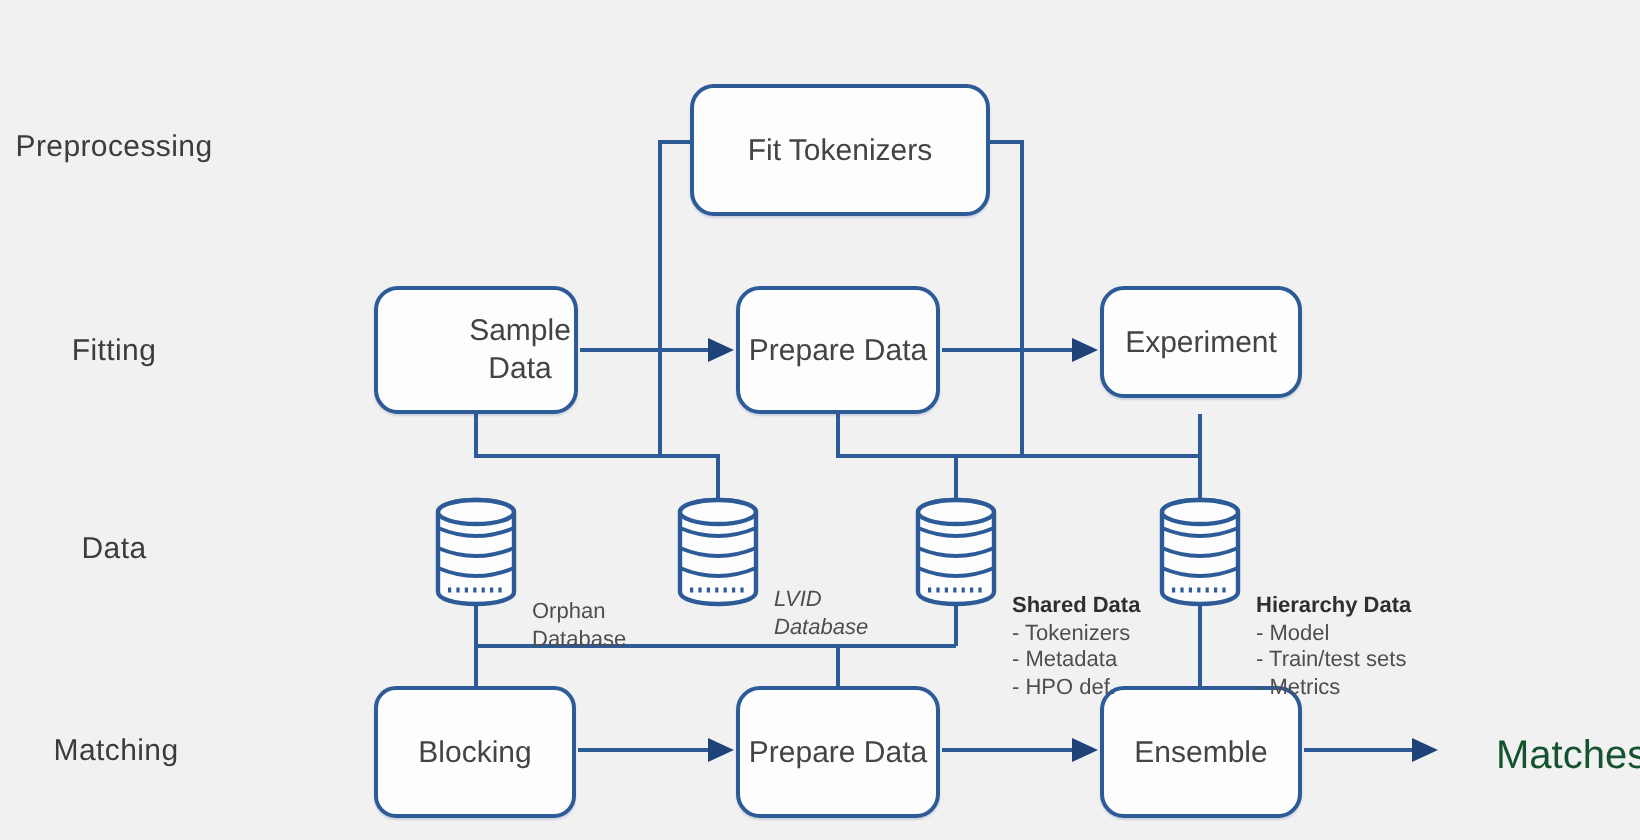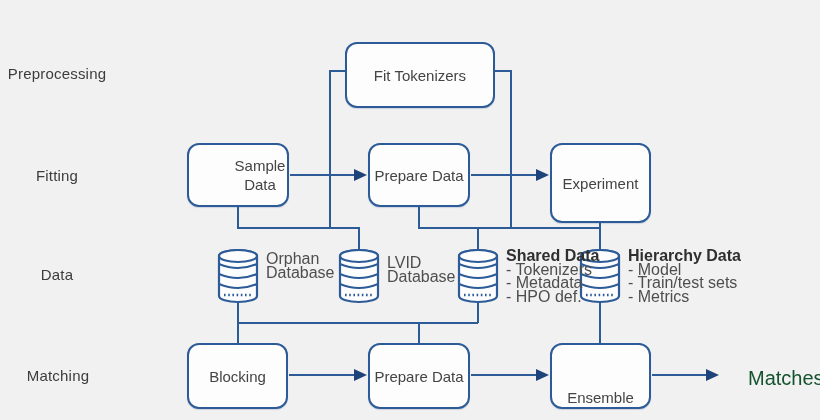--- a/index.html
+++ b/index.html
@@ -12,26 +12,26 @@
   .wires{position:absolute;left:0;top:0;width:820px;height:420px;}
   .wires path,.wires line{stroke:#2d5b98;stroke-width:2;fill:none;}
   .wires polygon{fill:#1e4379;stroke:none;}
   .row-label{
     position:absolute;width:130px;text-align:center;
     font-size:15px;color:#3c3c3c;letter-spacing:.2px;
   }
   .node{
     position:absolute;box-sizing:border-box;
     background:#fdfdfe;border:2px solid #2d5b98;border-radius:12px;
-    display:flex;align-items:center;justify-content:center;flex-direction:row;
+    display:flex;align-items:center;justify-content:center;flex-direction:column;
     font-size:15px;color:#444;text-align:center;line-height:19px;
     box-shadow:0 1px 1px rgba(40,70,120,.18);
   }
   .db{position:absolute;width:42px;height:56px;}
-  .db-label{position:absolute;font-size:16px;line-height:13.5px;color:#4e4e4e;white-space:nowrap;}
+  .db-label{position:absolute;font-size:11px;line-height:13.5px;color:#4e4e4e;white-space:nowrap;margin-top:48px;}
   .db-label .db-title{font-weight:bold;color:#2f2f2f;display:block;}
   .db-label span{display:block;}
   .end-label{position:absolute;font-size:20px;color:#14532d;text-align:center;}
 </style>
 </head>
 <body>
 
 <div class="stage">
 
   <svg class="wires" viewBox="0 0 820 420">
@@ -70,30 +70,30 @@
 
   <div class="node" style="left:345px;top:42px;width:150px;height:66px;">
     <span>Fit Tokenizers</span>
   </div>
   <div class="node" style="left:187px;top:143px;width:102px;height:64px;padding-left:44px;">
     <span>Sample Data</span>
   </div>
   <div class="node" style="left:368px;top:143px;width:102px;height:64px;">
     <span>Prepare Data</span>
   </div>
-  <div class="node" style="left:550px;top:143px;width:101px;height:80px;">
+  <div class="node" style="left:550px;top:143px;width:101px;height:56px;">
     <span>Experiment</span>
   </div>
-  <div class="node" style="left:187px;top:343px;width:101px;height:66px;">
+  <div class="node" style="left:187px;top:343px;width:101px;height:66px;border-radius:11px;">
     <span>Blocking</span>
   </div>
   <div class="node" style="left:368px;top:343px;width:102px;height:66px;">
     <span>Prepare Data</span>
   </div>
-  <div class="node" style="left:550px;top:343px;width:101px;height:66px;align-items:flex-end;">
+  <div class="node" style="left:550px;top:343px;width:101px;height:66px;">
     <span>Ensemble</span>
   </div>
 
   <svg class="db" style="left:217px;top:248px;" viewBox="0 0 42 56">
     <path d="M2,8 C2,4.5 10.5,2 21,2 C31.5,2 40,4.5 40,8 V48 C40,51.5 31.5,54 21,54 C10.5,54 2,51.5 2,48 Z" fill="#fdfdfe" stroke="#2d5b98" stroke-width="2.2"></path>
     <ellipse cx="21" cy="8" rx="19" ry="6" fill="#fdfdfe" stroke="#2d5b98" stroke-width="2.2"></ellipse>
     <path d="M2,16 Q21,24 40,16" fill="none" stroke="#2d5b98" stroke-width="2"></path>
     <path d="M2,26 Q21,34 40,26" fill="none" stroke="#2d5b98" stroke-width="2"></path>
     <path d="M2,36 Q21,44 40,36" fill="none" stroke="#2d5b98" stroke-width="2"></path>
     <line x1="7" y1="47" x2="35" y2="47" stroke="#2d5b98" stroke-width="2.4" stroke-dasharray="1.6 2.6"></line>
@@ -120,21 +120,21 @@
     <path d="M2,16 Q21,24 40,16" fill="none" stroke="#2d5b98" stroke-width="2"></path>
     <path d="M2,26 Q21,34 40,26" fill="none" stroke="#2d5b98" stroke-width="2"></path>
     <path d="M2,36 Q21,44 40,36" fill="none" stroke="#2d5b98" stroke-width="2"></path>
     <line x1="7" y1="47" x2="35" y2="47" stroke="#2d5b98" stroke-width="2.4" stroke-dasharray="1.6 2.6"></line>
   </svg>
 
   <div class="db-label" style="left:266px;top:252px;">
     <span>Orphan</span>
     <span>Database</span>
   </div>
-  <div class="db-label" style="left:387px;top:256px;">
+  <div class="db-label" style="left:387px;top:246px;font-style:italic;">
     <span>LVID</span>
     <span>Database</span>
   </div>
   <div class="db-label" style="left:628px;top:249px;">
     <span class="db-title">Hierarchy Data</span>
     <span>- Model</span>
     <span>- Train/test sets</span>
     <span>- Metrics</span>
   </div>
   <div class="db-label" style="left:506px;top:249px;">

